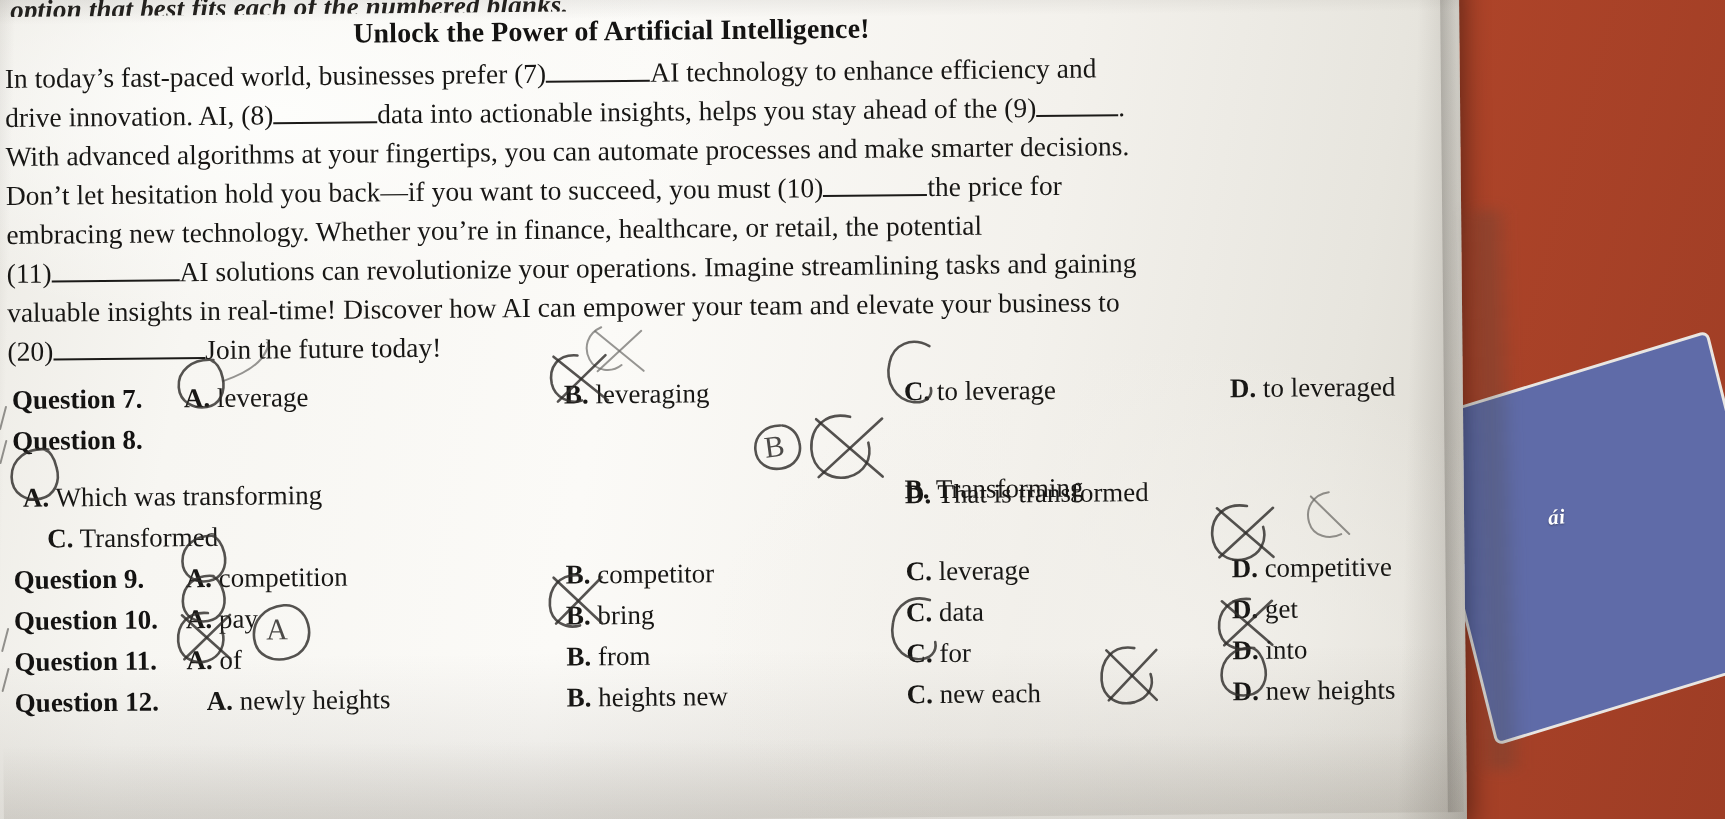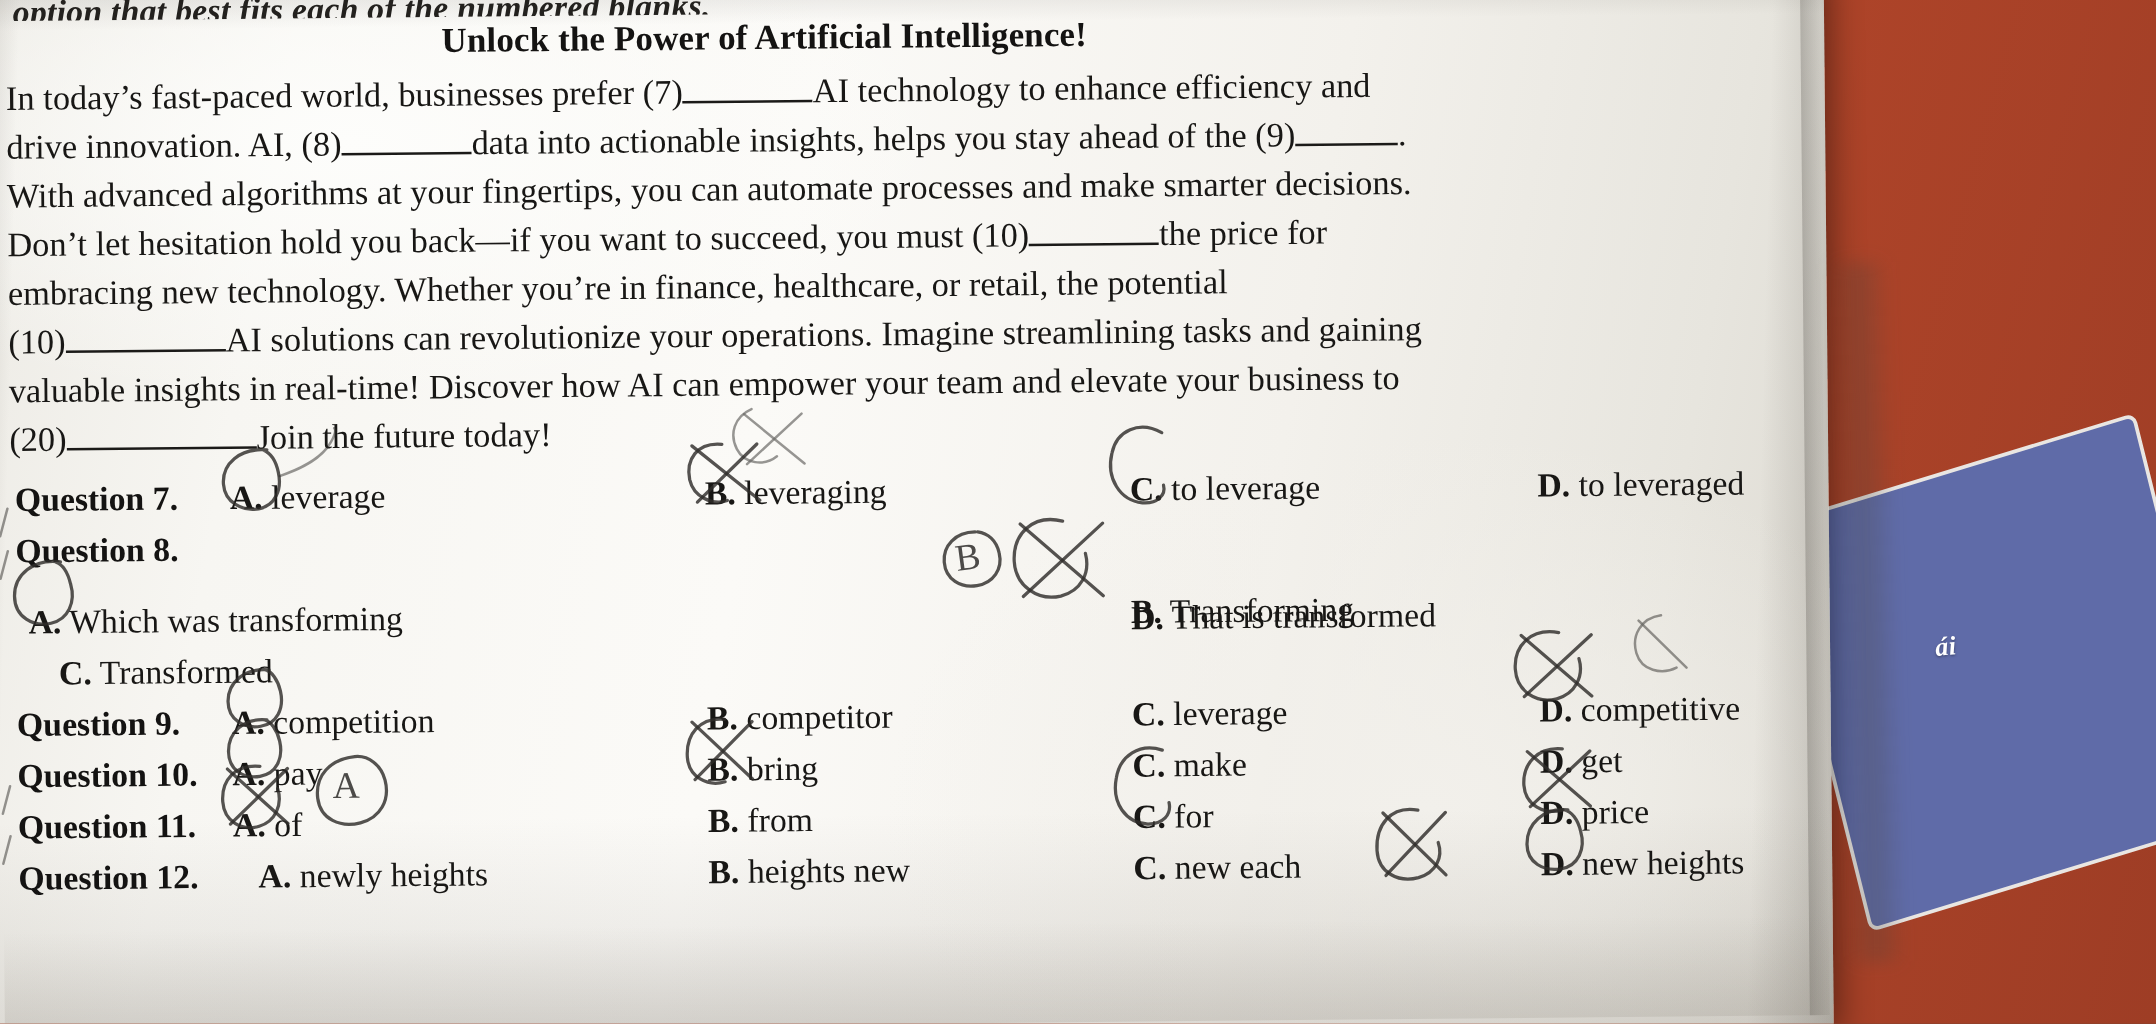--- a/index.html
+++ b/index.html
@@ -236,21 +236,21 @@
       <p>
         <span>With advanced algorithms at your fingertips, you can automate processes and make smarter decisions.</span>
       </p>
       <p>
         <span>Don’t let hesitation hold you back—if you want to succeed, you must (10)</span><span class="blank b-med"></span><span>the price for</span>
       </p>
       <p>
         <span>embracing new technology. Whether you’re in finance, healthcare, or retail, the potential</span>
       </p>
       <p>
-        <span>(10)</span><span class="blank b-long"></span><span>AI solutions can revolutionize your operations. Imagine streamlining tasks and gaining</span>
+        <span>(11)</span><span class="blank b-long"></span><span>AI solutions can revolutionize your operations. Imagine streamlining tasks and gaining</span>
       </p>
       <p>
         <span>valuable insights in real-time! Discover how AI can empower your team and elevate your business to</span>
       </p>
       <p>
         <span>(20)</span><span class="blank b-xl"></span><span>Join the future today!</span>
       </p>
     </div>
 
     <div class="qzone">
@@ -283,30 +283,30 @@
         <span class="opt cA"><b>A.</b> <span>competition</span></span>
         <span class="opt cB"><b>B.</b> <span>competitor</span></span>
         <span class="opt cC"><b>C.</b> <span>leverage</span></span>
         <span class="opt cD"><b>D.</b> <span>competitive</span></span>
       </div>
 
       <div class="qrow">
         <span class="qlabel">Question 10.</span>
         <span class="opt cA"><b>A.</b> <span>pay</span></span>
         <span class="opt cB"><b>B.</b> <span>bring</span></span>
-        <span class="opt cC"><b>C.</b> <span>make</span></span>
+        <span class="opt cC"><b>C.</b> <span>data</span></span>
         <span class="opt cD"><b>D.</b> <span>get</span></span>
       </div>
 
       <div class="qrow">
         <span class="qlabel">Question 11.</span>
         <span class="opt cA"><b>A.</b> <span>of</span></span>
         <span class="opt cB"><b>B.</b> <span>from</span></span>
         <span class="opt cC"><b>C.</b> <span>for</span></span>
-        <span class="opt cD"><b>D.</b> <span>price</span></span>
+        <span class="opt cD"><b>D.</b> <span>into</span></span>
       </div>
 
       <div class="qrow">
         <span class="qlabel">Question 12.</span>
         <span class="opt" style="left:196px"><b>A.</b> <span>newly heights</span></span>
         <span class="opt cB"><b>B.</b> <span>heights new</span></span>
         <span class="opt cC"><b>C.</b> <span>new each</span></span>
         <span class="opt cD"><b>D.</b> <span>new heights</span></span>
       </div>
     </div>

